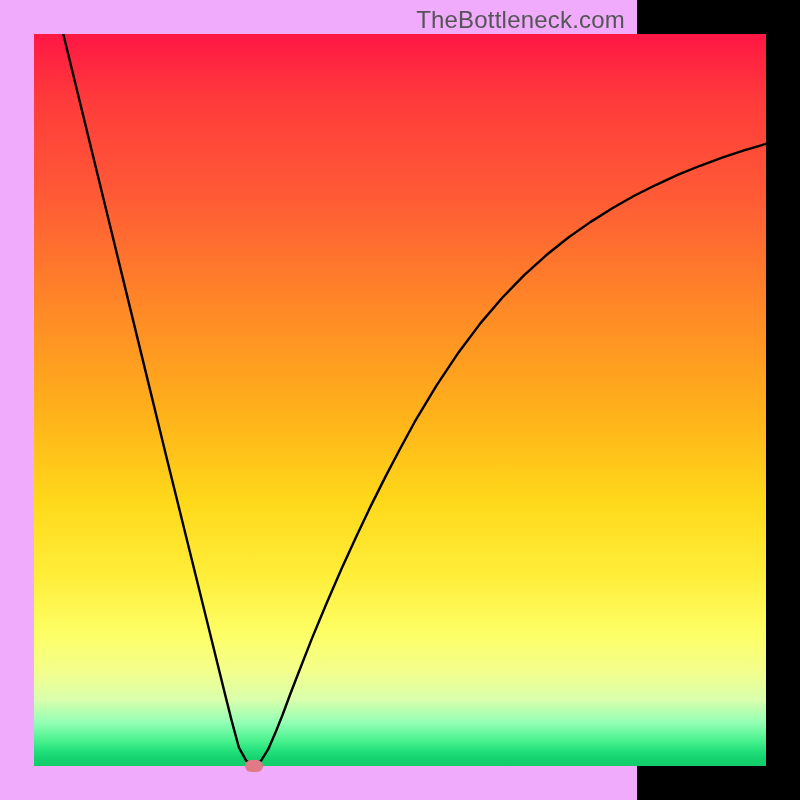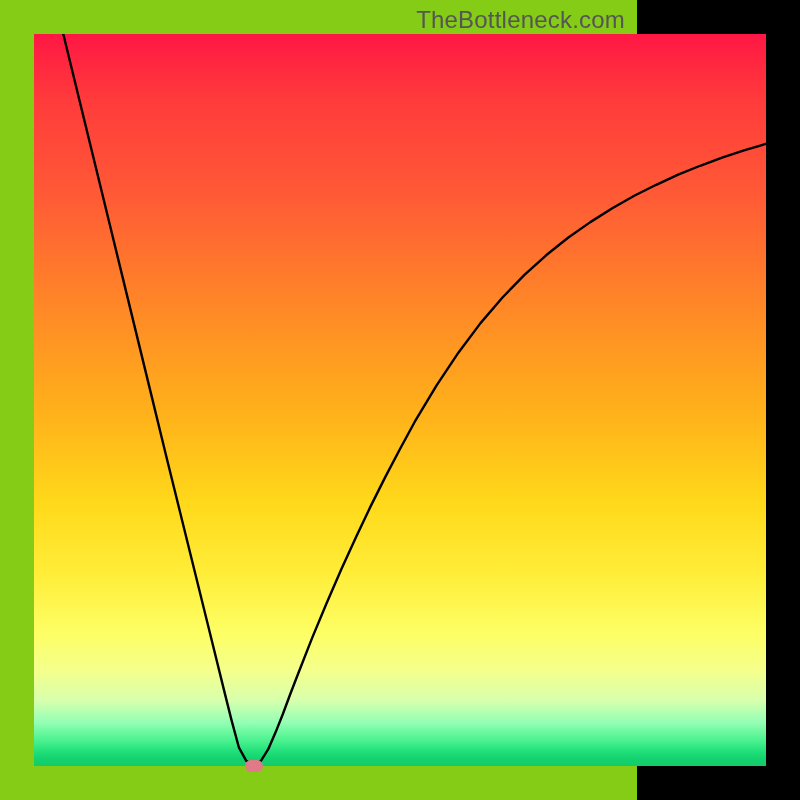--- a/index.html
+++ b/index.html
@@ -8,21 +8,21 @@
     width: 800px;
     height: 800px;
     overflow: hidden;
     background: #000;
     font-family: Arial, Helvetica, sans-serif;
   }
   .frame {
     position: relative;
     width: 637px;
     height: 800px;
-    background: #84cc16;
+    background: #f0abfc;
   }
   .plot-area {
     position: absolute;
     left: 34px;
     top: 34px;
     width: 732px;
     height: 732px;
     background: linear-gradient(
       to bottom,
       #ff1744 0%,

